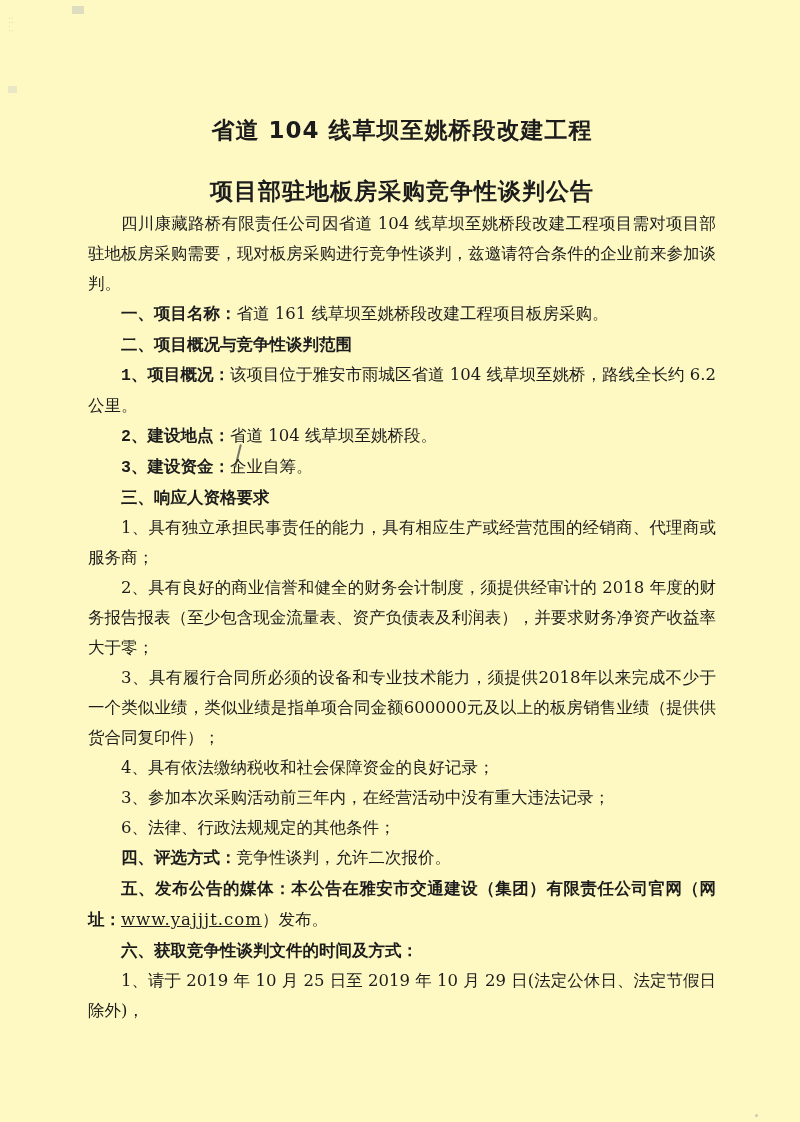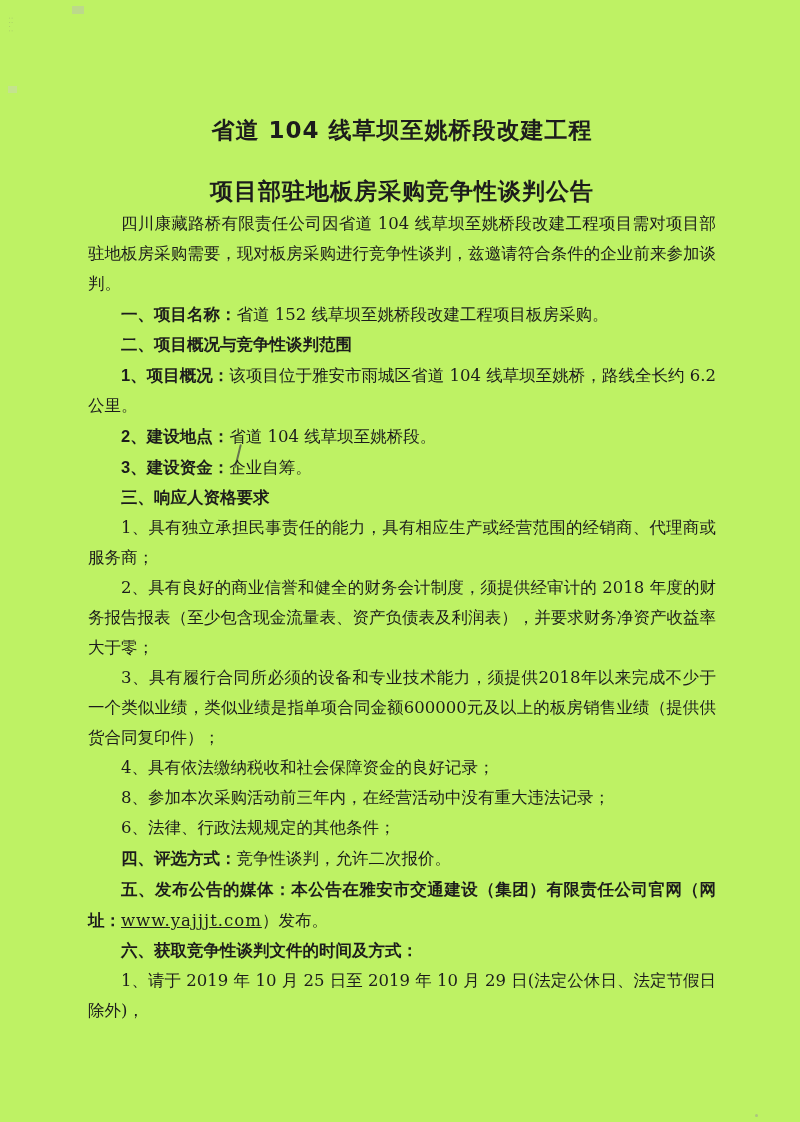--- a/index.html
+++ b/index.html
@@ -1,19 +1,19 @@
 <!DOCTYPE html>
 <html><head>
 <meta charset="utf-8">
 <style>
   html,body{margin:0;padding:0;background:#e8e8e8;}
   .page{
     position:relative;
     width:800px;height:1122px;
-    background:#bef264;
+    background:#fef9c3;
     margin:0 auto;
     overflow:hidden;
     font-family:"DejaVu Serif", serif;
     color:#1c1c1c;
   }
   .content{
     position:absolute;
     left:88px;top:112px;width:628px;
   }
   .title{
@@ -27,21 +27,21 @@
   .title2{margin-top:25px;}
   p.para{
     margin:0;
     font-size:16.5px;
     line-height:30px;
     text-align:justify;
     text-indent:2em;
     word-break:break-all;
   }
   .bh{ 
-    font-family:Liberation Sans, sans-serif;
+    font-family:Liberation Mono, monospace;
     font-weight:bold;
   }
   .heading{
     font-family:"DejaVu Sans", sans-serif;
     font-weight:bold;
   }
   .intro{margin-top:8px;}
   .mt4{margin-top:4px;}
   .mt6{margin-top:6px;}
   .url{
@@ -85,35 +85,35 @@
   <div class="artifact pen-stroke"></div>
   <div class="artifact dot-br"></div>
 
   <div class="content">
 
     <div class="title">省道 104 线草坝至姚桥段改建工程</div>
     <div class="title title2">项目部驻地板房采购竞争性谈判公告</div>
 
     <p class="para intro">四川康藏路桥有限责任公司因省道 104 线草坝至姚桥段改建工程项目需对项目部驻地板房采购需要，现对板房采购进行竞争性谈判，兹邀请符合条件的企业前来参加谈判。</p>
 
-    <p class="para"><span class="bh">一、项目名称：</span><span>省道 152 线草坝至姚桥段改建工程项目板房采购。</span></p>
+    <p class="para"><span class="bh">一、项目名称：</span><span>省道 161 线草坝至姚桥段改建工程项目板房采购。</span></p>
 
     <p class="para heading">二、项目概况与竞争性谈判范围</p>
 
     <p class="para"><span class="bh">1、项目概况：</span><span>该项目位于雅安市雨城区省道 104 线草坝至姚桥，路线全长约 6.2 公里。</span></p>
     <p class="para"><span class="bh">2、建设地点：</span><span>省道 104 线草坝至姚桥段。</span></p>
     <p class="para"><span class="bh">3、建设资金：</span><span>企业自筹。</span></p>
 
     <p class="para heading">三、响应人资格要求</p>
 
     <p class="para">1、具有独立承担民事责任的能力，具有相应生产或经营范围的经销商、代理商或服务商；</p>
     <p class="para">2、具有良好的商业信誉和健全的财务会计制度，须提供经审计的 2018 年度的财务报告报表（至少包含现金流量表、资产负债表及利润表），并要求财务净资产收益率大于零；</p>
     <p class="para">3、具有履行合同所必须的设备和专业技术能力，须提供2018年以来完成不少于一个类似业绩，类似业绩是指单项合同金额600000元及以上的板房销售业绩（提供供货合同复印件）；</p>
     <p class="para mt4">4、具有依法缴纳税收和社会保障资金的良好记录；</p>
-    <p class="para">8、参加本次采购活动前三年内，在经营活动中没有重大违法记录；</p>
+    <p class="para">3、参加本次采购活动前三年内，在经营活动中没有重大违法记录；</p>
     <p class="para">6、法律、行政法规规定的其他条件；</p>
 
     <p class="para"><span class="bh">四、评选方式：</span><span>竞争性谈判，允许二次报价。</span></p>
 
     <p class="para"><span class="bh">五、发布公告的媒体：</span><span class="bh">本公告在雅安市交通建设（集团）有限责任公司官网（网址：</span><span class="url">www.yajjjt.com</span><span>）发布。</span></p>
 
     <p class="para heading mt6">六、获取竞争性谈判文件的时间及方式：</p>
     <p class="para mt4">1、请于 2019 年 10 月 25 日至 2019 年 10 月 29 日(法定公休日、法定节假日除外)，</p>
 
   </div>

